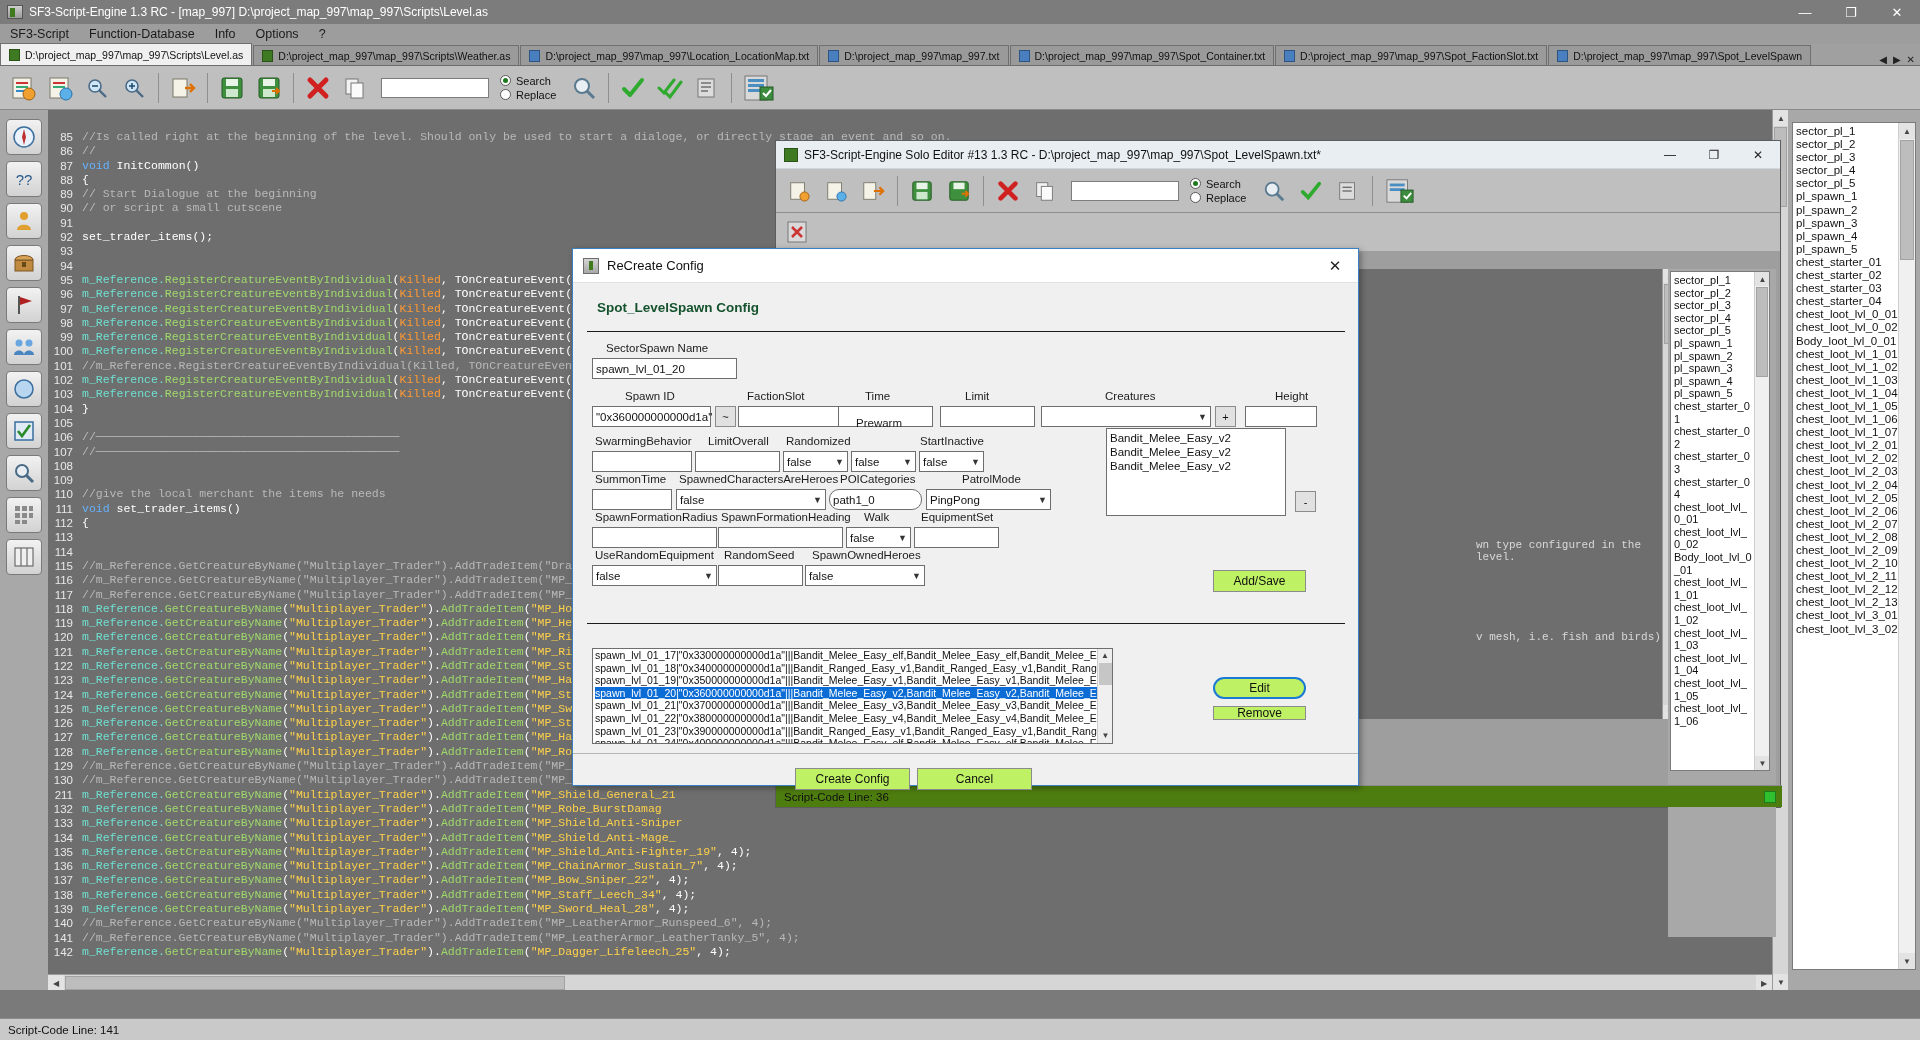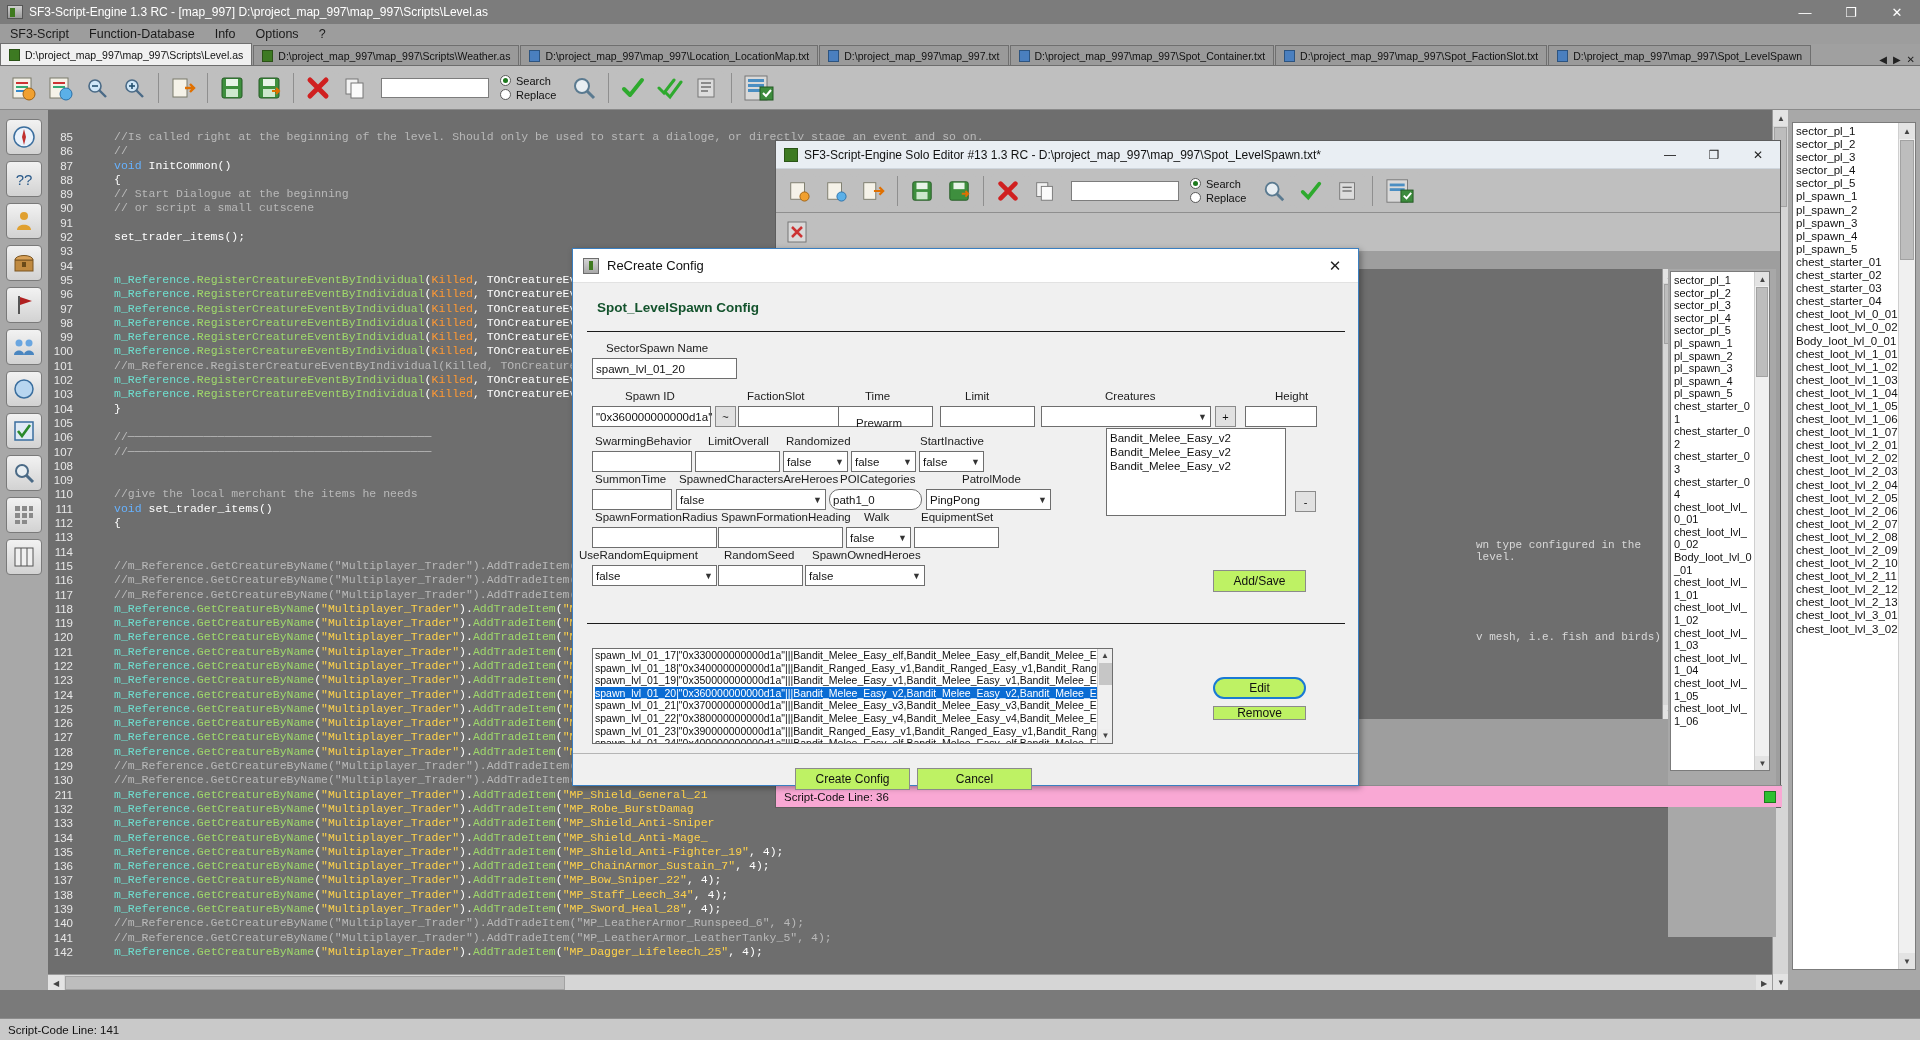--- a/index.html
+++ b/index.html
@@ -95,21 +95,21 @@
     background: #6e6e6e; overflow: hidden;
   }
   .code-area {
     position: absolute; left: 0; top: 20px; right: 16px; bottom: 16px;
     background: #6e6e6e; overflow: hidden; font-family: "Liberation Mono", monospace;
     font-size: 11.5px; line-height: 14.3px; white-space: nowrap;
   }
   .cl { display: flex; }
   .gut { width: 34px; text-align: right; color: #e8e8e8; padding-right: 9px; flex: 0 0 auto;
          font-family: "Liberation Sans", sans-serif; font-size: 11.5px;}
-  .ctxt { flex: 1 1 auto; overflow: hidden; margin-left: 32px; }
+  .ctxt { flex: 1 1 auto; overflow: hidden; }
   .c-com { color: #b9b9b9; }
   .c-kw  { color: #66b2ff; }
   .c-fn  { color: #9fd96b; }
   .c-str { color: #ffd24a; }
   .c-pl  { color: #ffffff; }
   .c-or  { color: #ff9933; }
   .c-id  { color: #6fe0d0; }
 
   .ed-vscroll {
     position: absolute; right: 0; top: 0; width: 16px; bottom: 0; background: #d6d6d6;
@@ -175,21 +175,21 @@
   .child-code {
     position: absolute; left: 6px; top: 128px; width: 880px; height: 450px;
     background: #6e6e6e; font-family: "Liberation Mono", monospace; font-size: 11.5px;
     line-height: 14.3px; overflow: hidden;
   }
   .child-list {
     position: absolute; left: 892px; top: 128px; width: 108px; height: 668px;
     background: #a8a8a8;
   }
   .child-status {
-    position: absolute; left: 0; bottom: 0; width: 1006px; height: 22px; background: #f9a8d4;
+    position: absolute; left: 0; bottom: 0; width: 1006px; height: 22px; background: #4d7c0f;
     display: flex; align-items: center; padding-left: 8px; font-size: 11.5px; color: #111;
     border-top: 1px solid #8c8c8c;
   }
   .child-status .greenled { margin-left: auto; margin-right: 6px; width: 12px; height: 12px; background: #2fbf2f; border: 1px solid #1d7a1d;}
 
   
   .dlg {
     position: absolute; left: 572px; top: 248px; width: 787px; height: 538px;
     background: #f0f0f0; border: 1px solid #3a7fc1;
     box-shadow: 2px 2px 6px rgba(0,0,0,.35);
@@ -1065,21 +1065,21 @@
 
       <div class="fld-label" style="left:291px; top:228px;">Walk</div>
       <div class="fld-combo" style="left:273px; top:244px; width:65px;">
           <span>false</span>
           <span class="chev">▼</span>
         </div>
 
       <div class="fld-label" style="left:348px; top:228px;">EquipmentSet</div>
       <div class="fld-input" style="left:341px; top:244px; width:85px;"></div>
 
-      <div class="fld-label" style="left:6px; top:266px;">UseRandomEquipment</div>
+      <div class="fld-label" style="left:22px; top:266px;">UseRandomEquipment</div>
       <div class="fld-combo" style="left:19px; top:282px; width:125px;">
           <span>false</span>
           <span class="chev">▼</span>
         </div>
 
       <div class="fld-label" style="left:151px; top:266px;">RandomSeed</div>
       <div class="fld-input" style="left:145px; top:282px; width:85px;"></div>
 
       <div class="fld-label" style="left:239px; top:266px;">SpawnOwnedHeroes</div>
       <div class="fld-combo" style="left:232px; top:282px; width:120px;">

